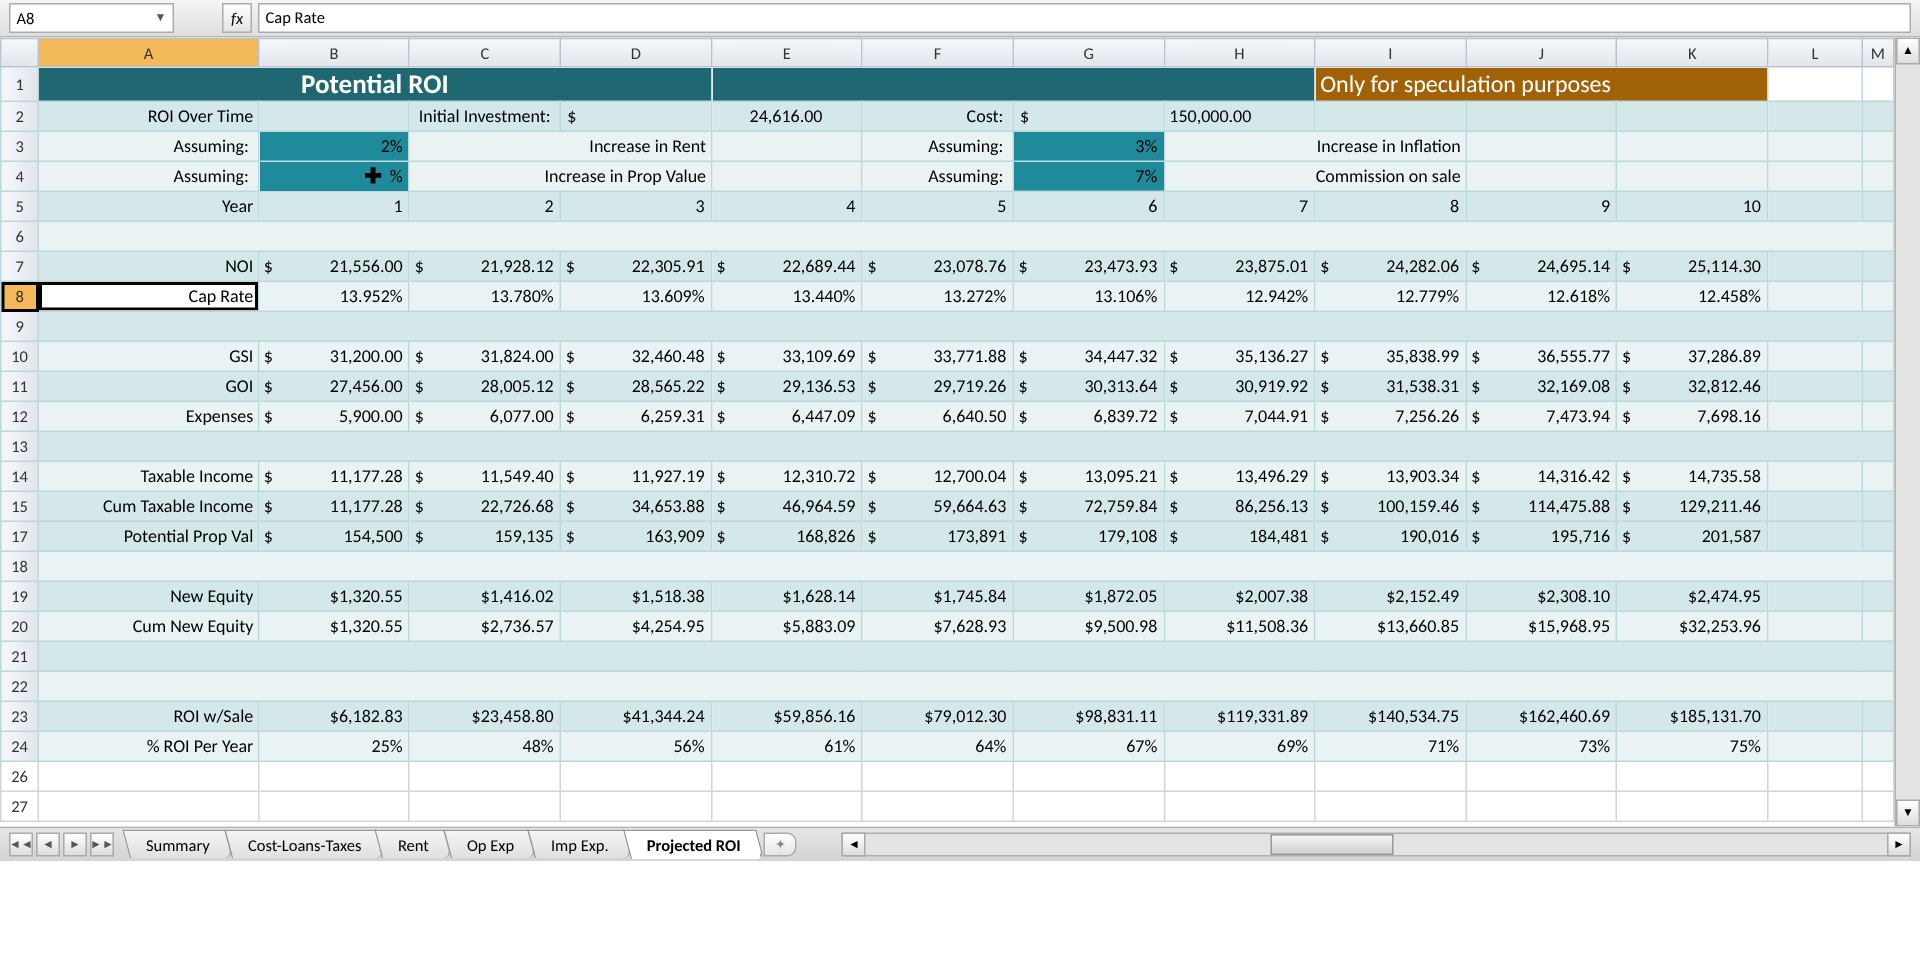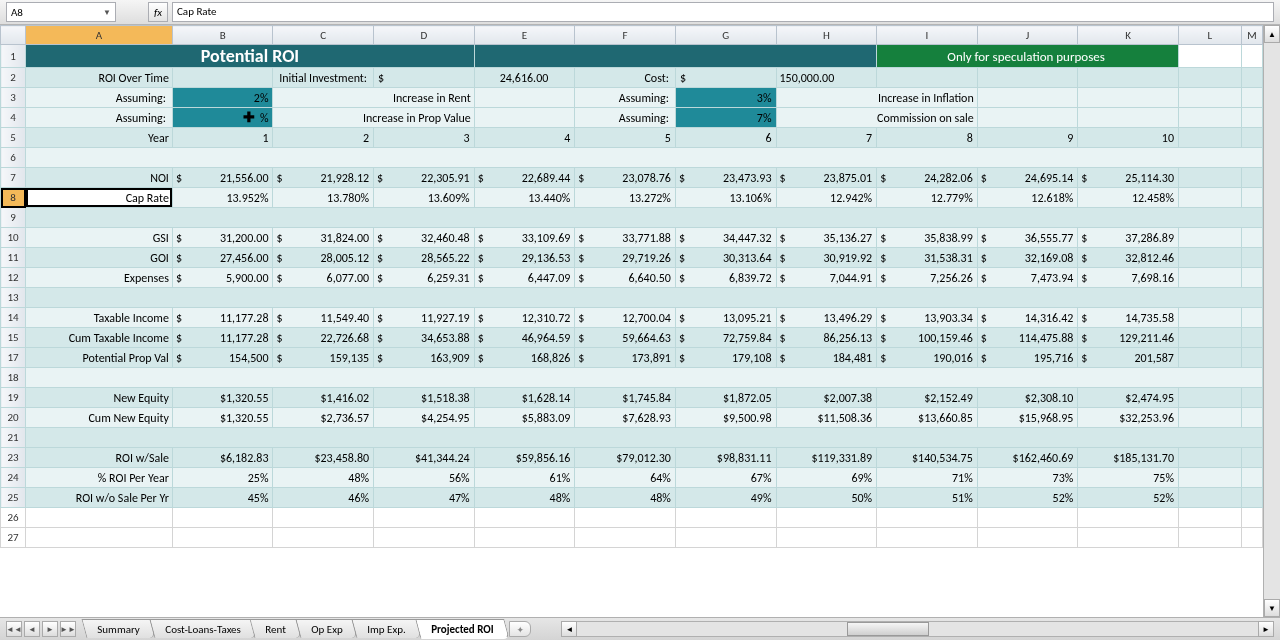--- a/index.html
+++ b/index.html
@@ -1,16 +1,16 @@
 <!DOCTYPE html>
 <html><head>
 <meta charset="utf-8">
 <style>
   html,body{margin:0;padding:0;font-family:Calibri,Arial,sans-serif;font-size:12px;background:#fff;color:#000;overflow:hidden}
-  .app{width:1280px;height:640px;position:relative;display:flex;flex-direction:column;background:#e8e8e8}
+  .app{width:1280px;height:574px;position:relative;display:flex;flex-direction:column;background:#e8e8e8}
   
   .fbar{height:24px;background:linear-gradient(#f5f5f5,#dedede);border-bottom:1px solid #b5b5b5;display:flex;align-items:center;padding:0 6px;gap:4px}
   .namebox{width:100px;height:18px;background:#fff;border:1px solid #abadb3;display:flex;align-items:center;padding:0 4px;justify-content:space-between}
   .namebox span{font-size:11px}
   .namebox .dd{font-size:8px;color:#555}
   .fxbtn{width:18px;height:18px;border:1px solid #abadb3;background:linear-gradient(#fff,#e4e4e4);display:flex;align-items:center;justify-content:center;font-style:italic;font-size:11px;cursor:pointer}
   .fxinput{flex:1;height:18px;background:#fff;border:1px solid #abadb3;padding:0 4px;font-size:11px;line-height:18px}
   
   .gridwrap{flex:1;display:flex;overflow:hidden;background:#fff;position:relative}
   .grid{flex:1;display:flex;flex-direction:column;overflow:hidden}
@@ -22,21 +22,21 @@
   
   .rowhead{background:linear-gradient(to right,#f5f7fa,#e1e6ec);text-align:center;font-size:11px;color:#333;border:1px solid #b8c3ce;width:24px}
   .rowhead.sel{background:#f4b959}
   
   col.ch{width:24px}
   col.cA{width:140px}
   col.cData{width:96px}
   
   td{font-size:12px;padding:0 3px}
   td.title{background:#1f6872;color:#fff;font-weight:bold;font-size:18px;text-align:center}
-  td.tnote{background:#15803d;color:#fff;font-size:13px;text-align:center;padding-right:6px}
+  td.tnote{background:#a16207;color:#fff;font-size:16px;text-align:left;padding-right:6px}
   .band{background:#d4e8e9}
   .alt{background:#e9f3f4}
   td.lab{text-align:right}
   td.labR{text-align:right;padding-right:6px}
   td.num{text-align:right;padding-right:4px}
   td.dark{background:#1f8a99;text-align:right;padding-right:4px;color:#000}
   td.sel{outline:2px solid #000;outline-offset:-2px;background:#fff}
   td.cur{position:relative}
   .curbox{position:absolute;inset:0;border:2px solid #000;pointer-events:none}
   .cells td{border:1px solid #bcd8da}
@@ -379,20 +379,24 @@
               <td class="num">$15,968.95</td>
               <td class="num">$32,253.96</td>
               <td></td>
               <td></td>
             </tr>
 
         <tr class="band">
               <td class="rowhead">21</td>
               <td colspan="13"></td>
             </tr>
+        <tr class="alt">
+              <td class="rowhead">22</td>
+              <td colspan="13"></td>
+            </tr>
 
         <tr class="band" id="r-rois">
               <td class="rowhead">23</td>
               <td class="lab">ROI w/Sale</td>
               <td class="num">$6,182.83</td>
               <td class="num">$23,458.80</td>
               <td class="num">$41,344.24</td>
               <td class="num">$59,856.16</td>
               <td class="num">$79,012.30</td>
               <td class="num">$98,831.11</td>
@@ -409,36 +413,20 @@
               <td class="num">25%</td>
               <td class="num">48%</td>
               <td class="num">56%</td>
               <td class="num">61%</td>
               <td class="num">64%</td>
               <td class="num">67%</td>
               <td class="num">69%</td>
               <td class="num">71%</td>
               <td class="num">73%</td>
               <td class="num">75%</td>
-              <td></td>
-              <td></td>
-            </tr>
-        <tr class="band" id="r-roiwo">
-              <td class="rowhead">25</td>
-              <td class="lab">ROI w/o Sale Per Yr</td>
-              <td class="num">45%</td>
-              <td class="num">46%</td>
-              <td class="num">47%</td>
-              <td class="num">48%</td>
-              <td class="num">48%</td>
-              <td class="num">49%</td>
-              <td class="num">50%</td>
-              <td class="num">51%</td>
-              <td class="num">52%</td>
-              <td class="num">52%</td>
               <td></td>
               <td></td>
             </tr>
 
         <tr class="plain">
               <td class="rowhead">26</td>
               <td></td>
               <td></td>
               <td></td>
               <td></td>

